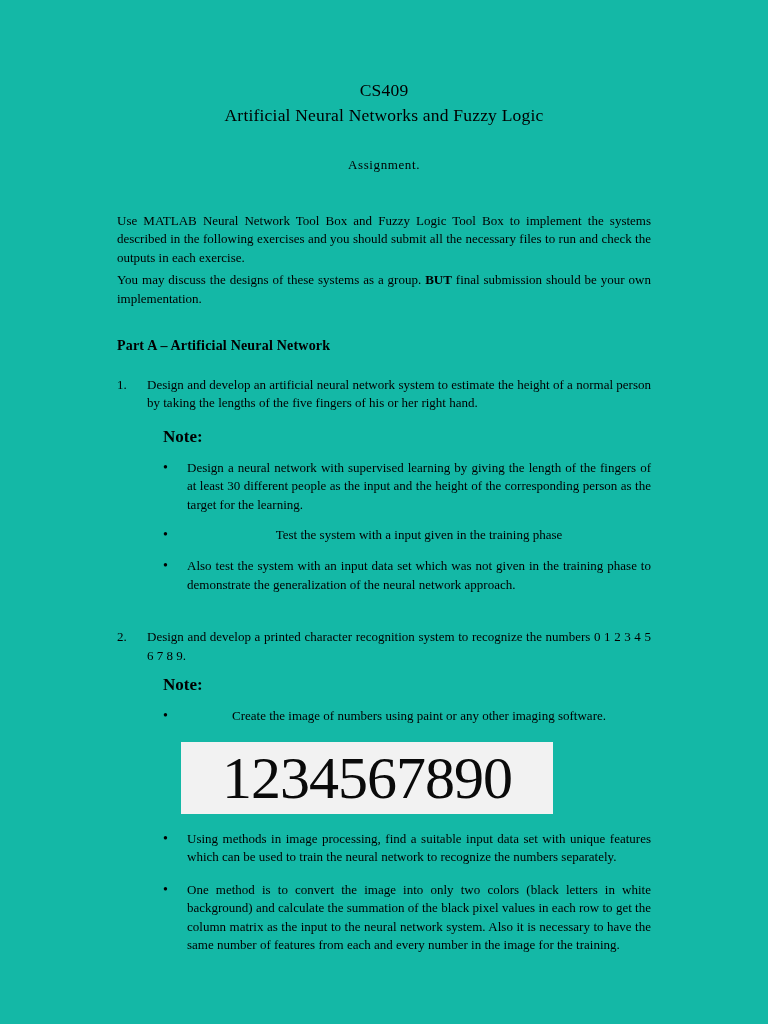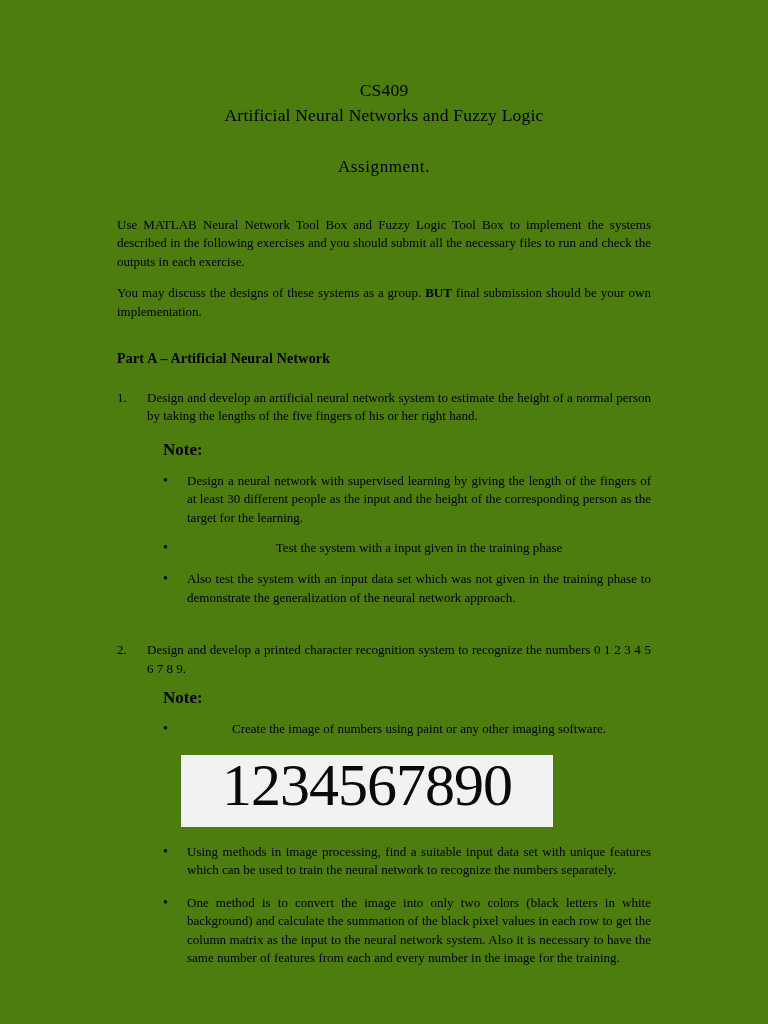--- a/index.html
+++ b/index.html
@@ -11,47 +11,47 @@
     width: 768px;
     height: 1024px;
     font-family: "Liberation Serif", serif;
     color: #000000;
     overflow: hidden;
   }
   .page {
     position: relative;
     width: 768px;
     height: 1024px;
-    background: #4d7c0f;
+    background: #14b8a6;
     box-sizing: border-box;
     padding: 78px 117px 0 117px;
   }
   .doc-title {
     text-align: center;
     font-size: 17.5px;
     line-height: 1.45;
     letter-spacing: 0.2px;
   }
   .doc-title .line1 { display: block; }
   .doc-title .line2 { display: block; }
 
   .subtitle {
     text-align: center;
-    font-size: 17px;
+    font-size: 13px;
     margin-top: 28px;
     letter-spacing: 0.6px;
   }
 
   .para {
     font-size: 13px;
     line-height: 1.42;
     text-align: justify;
     margin-top: 39px;
   }
-  .para.tight { margin-top: 13px; }
+  .para.tight { margin-top: 4px; }
   .para b { font-weight: bold; }
 
   .section-head {
     font-size: 14px;
     font-weight: bold;
     margin-top: 30px;
     letter-spacing: 0.2px;
   }
 
   .numbered {
@@ -100,20 +100,21 @@
   }
   .bullet.loose .btext { text-align: center; }
 
   .digits-image {
     margin-top: 16px;
     margin-left: 64px;
     width: 372px;
     height: 72px;
     background: #f2f2f2;
     display: flex;
+    align-items: center;
     justify-content: center;
     overflow: hidden;
   }
   .digits-image .digits {
     font-family: "Liberation Serif", serif;
     font-size: 60px;
     letter-spacing: -1px;
     color: #0a0a0a;
     line-height: 1;
     white-space: nowrap;

